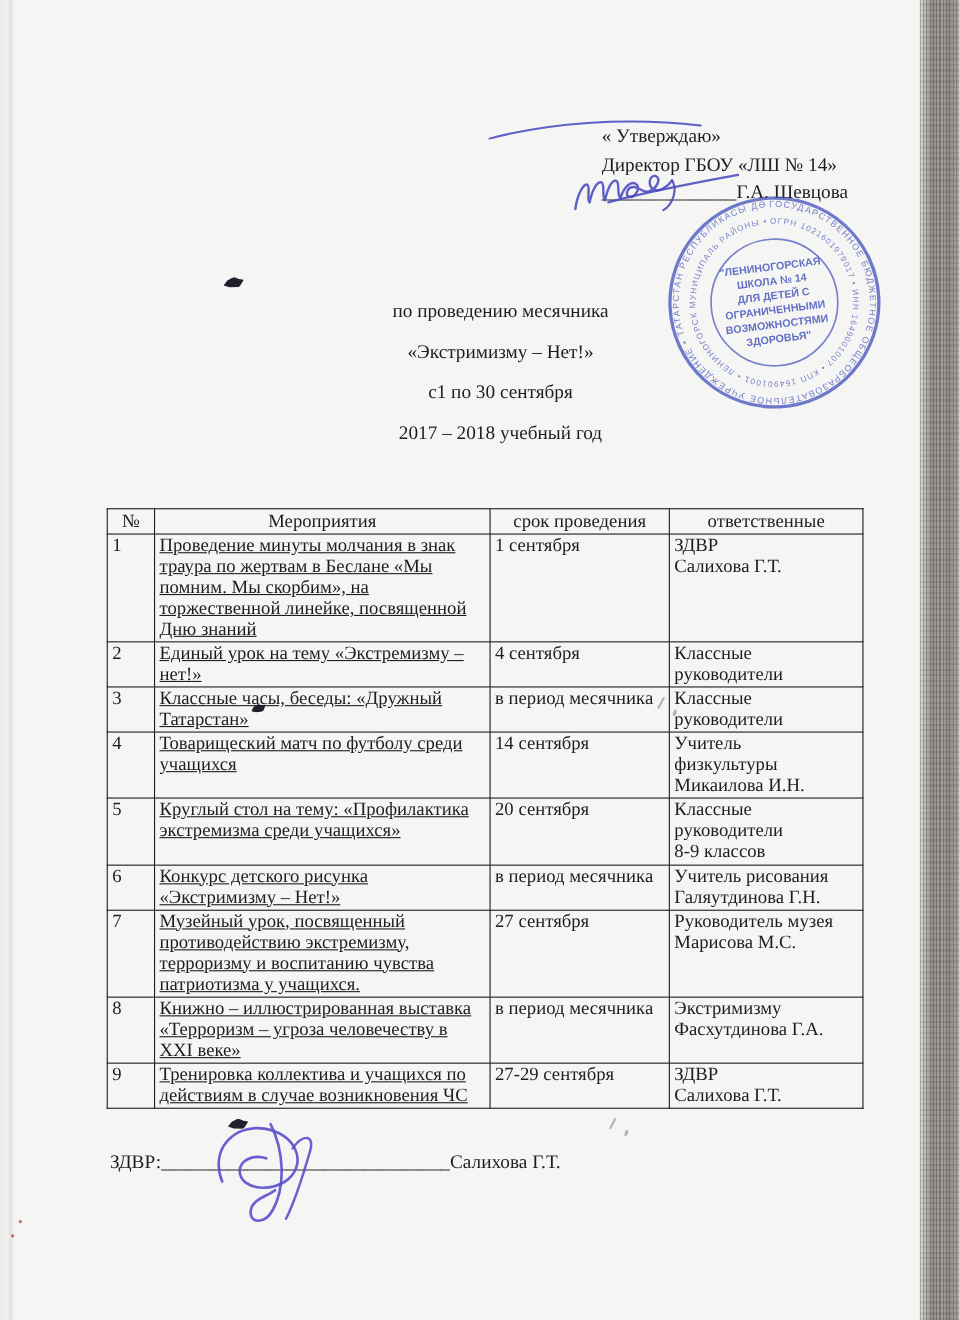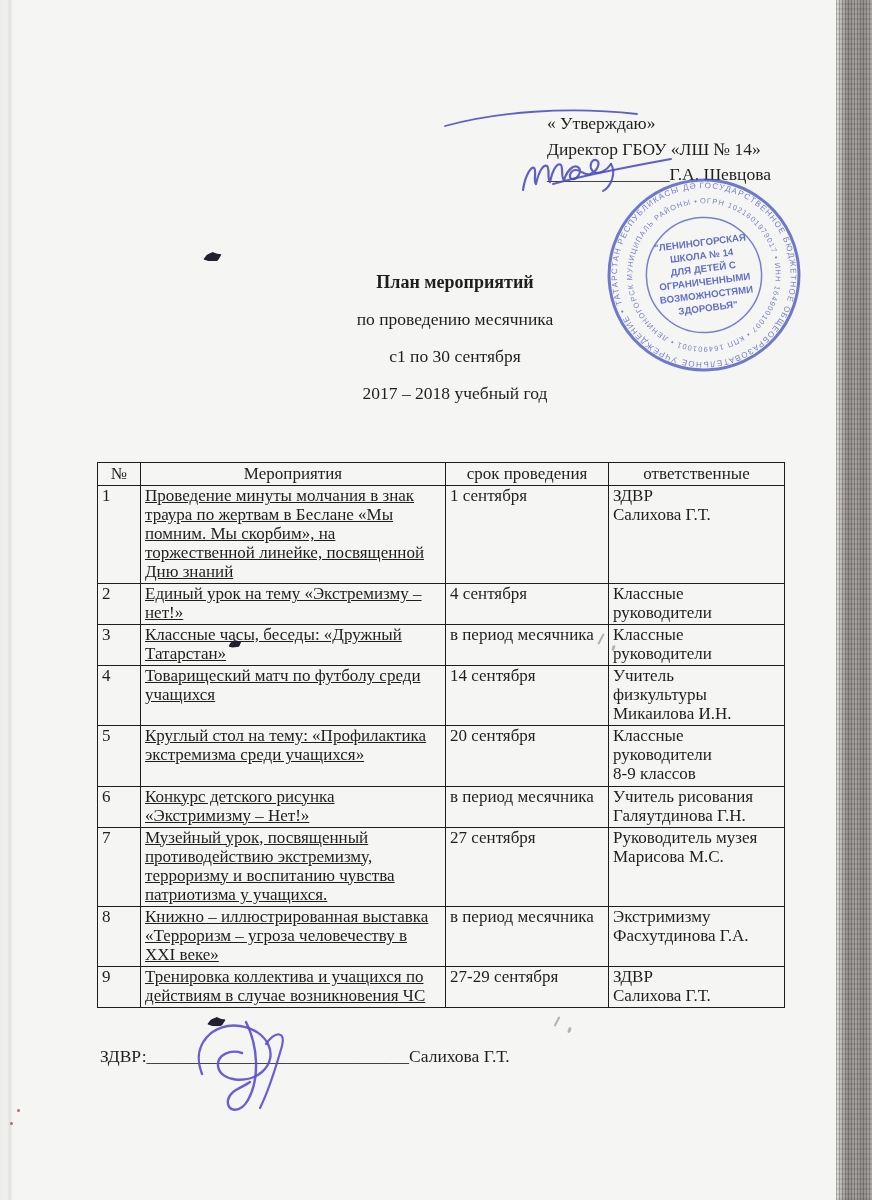--- a/index.html
+++ b/index.html
@@ -112,22 +112,22 @@
 <div class="ink-blob blob2"></div>
 <div class="ink-blob blob3"></div>
 <div class="pencil pm1a"></div>
 <div class="pencil pm1b"></div>
 <div class="pencil pm2a"></div>
 <div class="pencil pm2b"></div>
 <div class="red-dot rd1"></div>
 <div class="red-dot rd2"></div>
 
 <div class="titleblock">
-  <div class="line t-bold">План мероприятий</div>
   <div class="line">по проведению месячника</div>
+  <div class="line">«Экстримизму – Нет!»</div>
   <div class="line">с1 по 30 сентября</div>
   <div class="line">2017 – 2018 учебный год</div>
 </div>
 
 <table class="plan">
   <colgroup>
     <col style="width:43px">
       <col style="width:305px">
       <col style="width:163px">
       <col style="width:176px">

